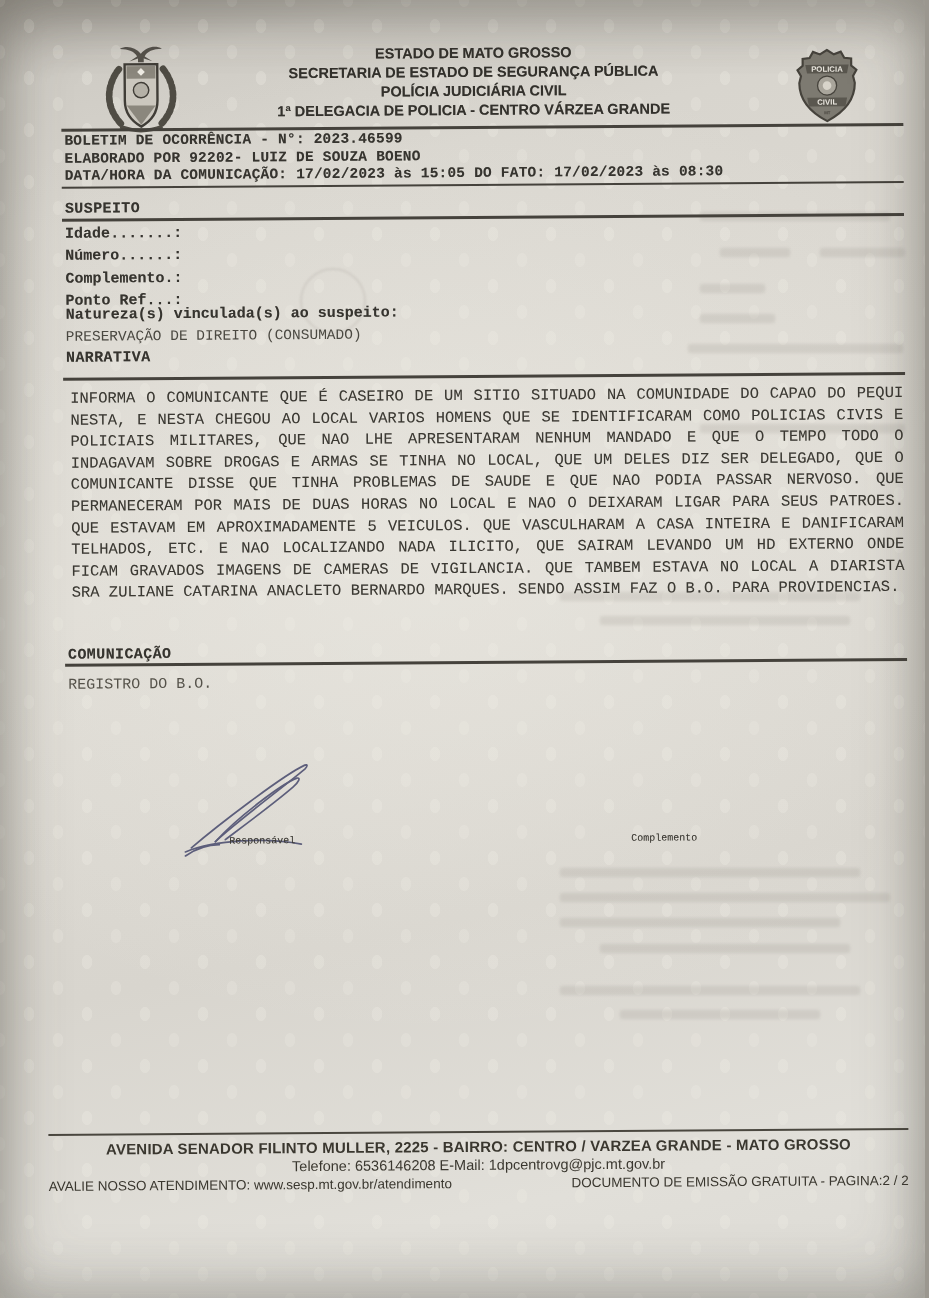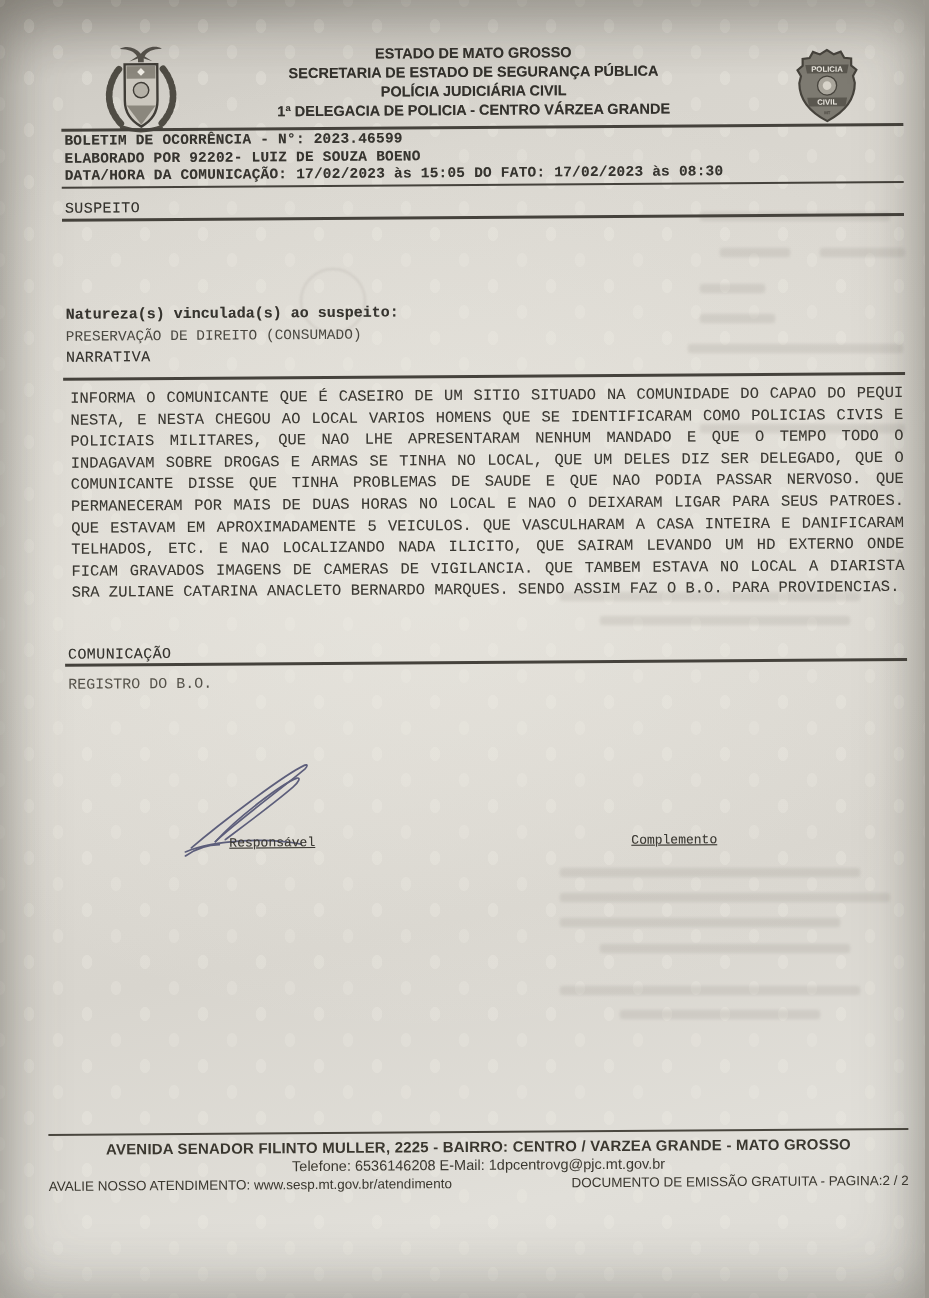--- a/index.html
+++ b/index.html
@@ -28,29 +28,29 @@
   .doc{position:absolute; inset:0; transform:rotate(-0.4deg); transform-origin:50% 50%;}
 
   .crest-left{position:absolute; left:96px; top:38px;}
   .badge-right{position:absolute; left:800px; top:50px;}
   .org{position:absolute; left:200px; right:170px; top:44px; text-align:center;
        font-family:"Liberation Sans",sans-serif; font-weight:700; font-size:14.5px; line-height:19px; color:#33312c;
        text-shadow:0 0 .6px rgba(51,49,44,.45);}
   .rule{position:absolute; left:65px; width:842px; background:#45423c;}
   .mono-b{font-weight:700; letter-spacing:.2px; text-shadow:0 0 .5px rgba(54,52,47,.35);}
   .meta{position:absolute; left:68px; top:130px; font-size:14.5px; line-height:17.6px;}
-  .sec-title{position:absolute; left:68px; font-size:15px; font-weight:400; letter-spacing:.4px; text-shadow:0 0 .5px rgba(54,52,47,.4);}
+  .sec-title{position:absolute; left:68px; font-size:15px; font-weight:700; letter-spacing:.4px; text-shadow:0 0 .5px rgba(54,52,47,.4);}
   .fields{position:absolute; left:68px; top:221px; font-size:15px; font-weight:700; line-height:22.4px; text-shadow:0 0 .5px rgba(54,52,47,.35);}
   .nat-label{position:absolute; left:68px; top:304px; font-size:15px; font-weight:700; text-shadow:0 0 .5px rgba(54,52,47,.35);}
   .nat-value{position:absolute; left:68px; top:326px; font-size:14.5px; color:#4a4841;}
   .narr{position:absolute; left:72px; width:833px; top:386px; font-size:15.5px; line-height:21.6px;
         text-align:justify; color:#3b3933; text-shadow:0 0 .4px rgba(59,57,51,.3);}
   .prov-text{position:absolute; left:68px; top:674px; font-size:15px; color:#55524a;}
   .sig-svg{position:absolute; left:182px; top:758px;}
-  .sig-label{position:absolute; top:834px; font-size:13px; color:#3b3933; text-shadow:0 0 .5px rgba(59,57,51,.35);text-decoration:underline;}
+  .sig-label{position:absolute; top:834px; font-size:10px; color:#3b3933; text-shadow:0 0 .5px rgba(59,57,51,.35);}
   .footer{position:absolute; left:45px; width:860px; top:1131px; font-family:"Liberation Sans",sans-serif; color:#3a372f;}
   .f-rule{height:2px; background:#4a473f; margin-bottom:5px;}
   .f-address{text-align:center; font-size:15px; font-weight:600; letter-spacing:.2px; line-height:18px;}
   .f-contact{text-align:center; font-size:14.5px; line-height:18px;}
   .f-row{display:flex; justify-content:space-between; font-size:13.5px; line-height:17px; margin-top:1px;}
 </style>
 </head>
 <body>
 
 <div class="page">
@@ -112,20 +112,26 @@
       <div>BOLETIM DE OCORRÊNCIA - N°: 2023.46599</div>
       <div>ELABORADO POR 92202- LUIZ DE SOUZA BOENO</div>
       <div>DATA/HORA DA COMUNICAÇÃO: 17/02/2023 às 15:05 DO FATO: 17/02/2023 às 08:30</div>
     </div>
 
     <div class="rule" style="top:184px;height:2px"></div>
 
     <div class="sec-title" style="top:198px">SUSPEITO</div>
     <div class="rule" style="top:216px;height:2.5px"></div>
 
+    <div class="fields">
+      <div>Idade.......:</div>
+      <div>Número......:</div>
+      <div>Complemento.:</div>
+      <div>Ponto Ref...:</div>
+    </div>
 
     <div class="nat-label">Natureza(s) vinculada(s) ao suspeito:</div>
     <div class="nat-value">PRESERVAÇÃO DE DIREITO (CONSUMADO)</div>
 
     <div class="sec-title" style="top:347px">NARRATIVA</div>
     <div class="rule" style="top:375px;height:2.5px"></div>
 
     <div class="narr">INFORMA O COMUNICANTE QUE É CASEIRO DE UM SITIO SITUADO NA COMUNIDADE DO CAPAO DO PEQUI NESTA, E NESTA CHEGOU AO LOCAL VARIOS HOMENS QUE SE IDENTIFICARAM COMO POLICIAS CIVIS E POLICIAIS MILITARES, QUE NAO LHE APRESENTARAM NENHUM MANDADO E QUE O TEMPO TODO O INDAGAVAM SOBRE DROGAS E ARMAS SE TINHA NO LOCAL, QUE UM DELES DIZ SER DELEGADO, QUE O COMUNICANTE DISSE QUE TINHA PROBLEMAS DE SAUDE E QUE NAO PODIA PASSAR NERVOSO. QUE PERMANECERAM POR MAIS DE DUAS HORAS NO LOCAL E NAO O DEIXARAM LIGAR PARA SEUS PATROES. QUE ESTAVAM EM APROXIMADAMENTE 5 VEICULOS. QUE VASCULHARAM A CASA INTEIRA E DANIFICARAM TELHADOS, ETC. E NAO LOCALIZANDO NADA ILICITO, QUE SAIRAM LEVANDO UM HD EXTERNO ONDE FICAM GRAVADOS IMAGENS DE CAMERAS DE VIGILANCIA. QUE TAMBEM ESTAVA NO LOCAL A DIARISTA SRA ZULIANE CATARINA ANACLETO BERNARDO MARQUES. SENDO ASSIM FAZ O B.O. PARA PROVIDENCIAS.</div>
 
     <div class="sec-title" style="top:644px">COMUNICAÇÃO</div>

